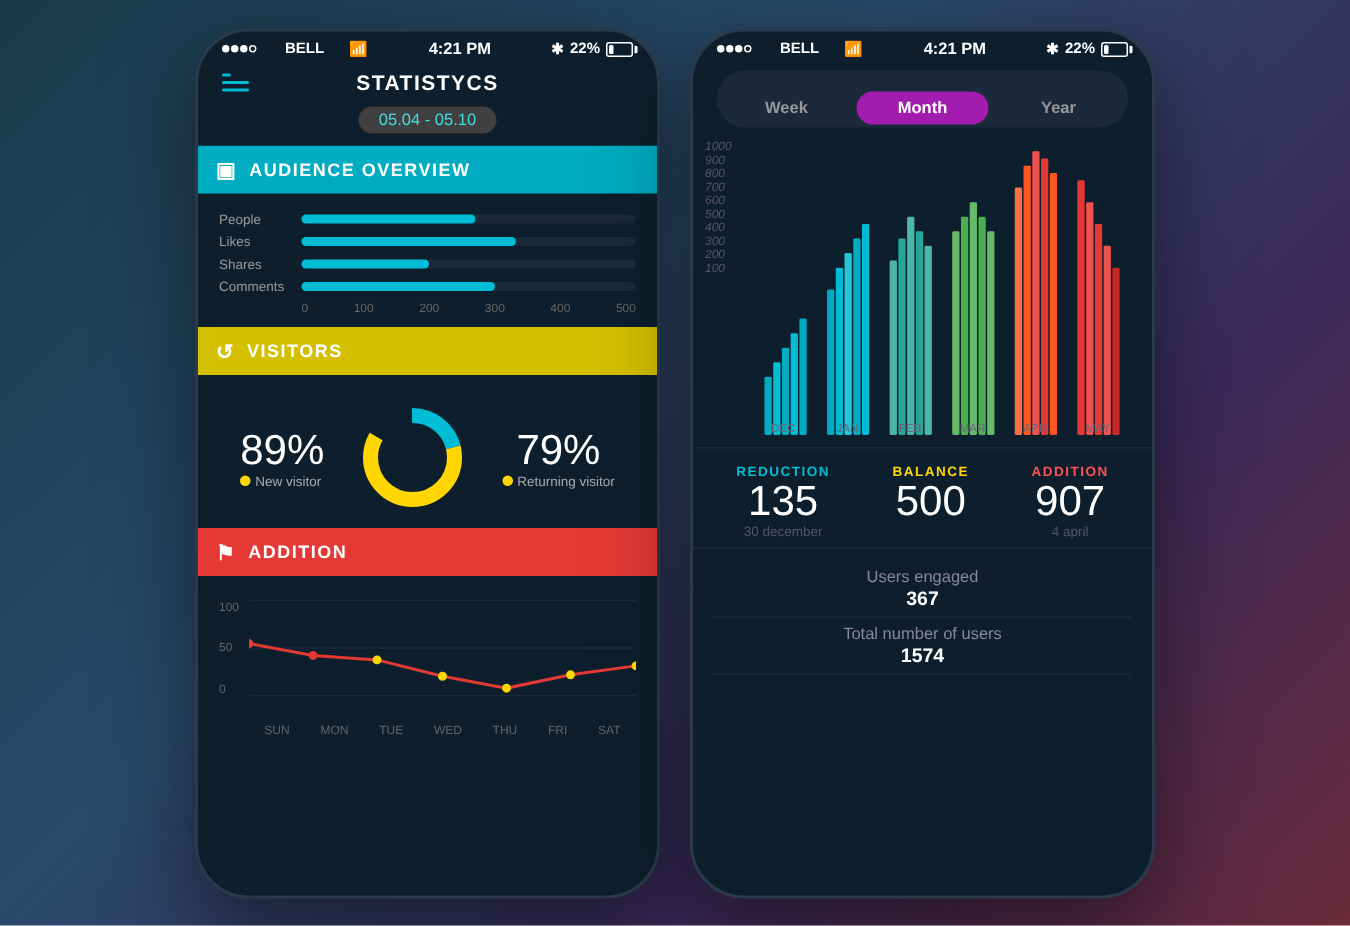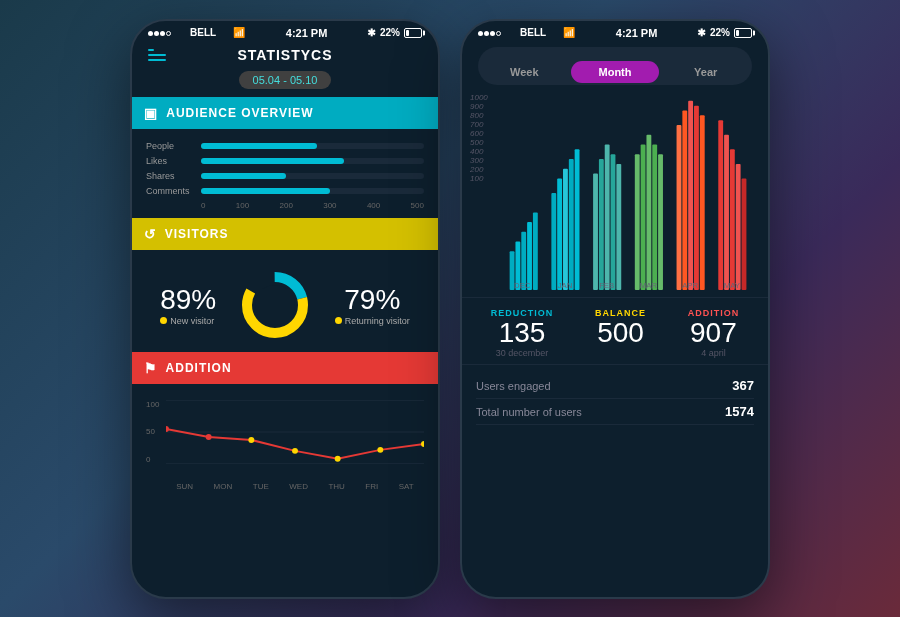--- a/index.html
+++ b/index.html
@@ -162,20 +162,21 @@
     .stat-label.red { color: #ff5252; }
     .stat-value { font-size: 28px; font-weight: 300; color: #fff; line-height: 1.1; }
     .stat-sub { font-size: 9px; color: #556; }
 
     
     .user-stats { padding: 8px 14px; }
     .user-stat-row {
       display: flex; justify-content: space-between; align-items: center;
       padding: 5px 0; border-bottom: 1px solid #1a2a3a;
       font-size: 11px;
+      flex-direction: column;
     }
     .user-stat-label { color: #889; }
     .user-stat-value { color: #fff; font-weight: 700; font-size: 13px; text-align: right; }
   </style>
 </head>
 <body>
 
 <div class="phones-container">
 
   <div class="phone">

